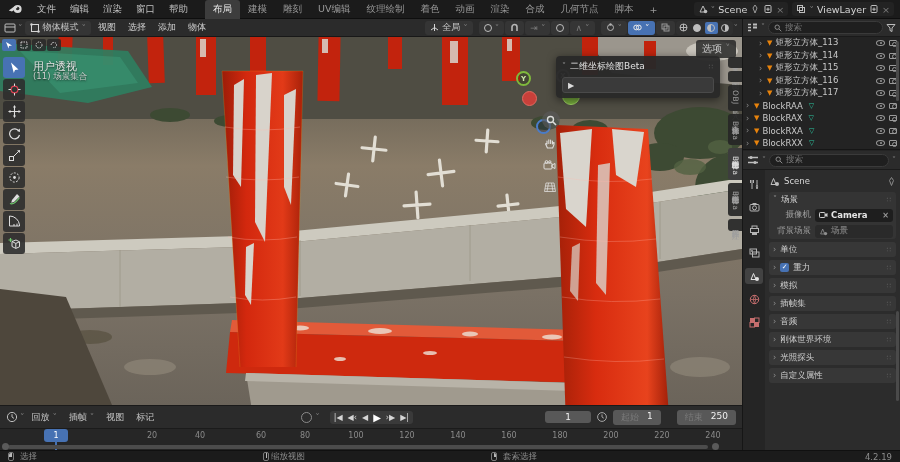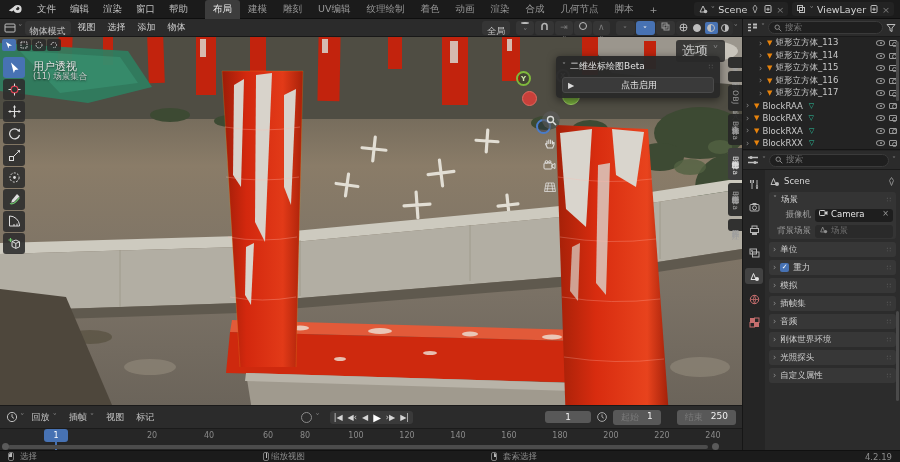--- a/index.html
+++ b/index.html
@@ -20,41 +20,41 @@
   .mini-ico { width:10px; height:10px; display:inline-block; }
   .dim { color:#7a7a7a; }
 
   
   .vp-wrap { position:absolute; left:0; top:19px; width:742px; height:431px; }
   .right-col { position:absolute; left:743px; top:19px; width:157px; height:431px; background:#242424; }
 
   
   .vp-header { position:absolute; left:0; top:0; width:742px; height:18px; background:#2b2b2b; display:flex; align-items:center; font-size:9px; gap:2px; padding:0 4px; border-bottom:1px solid #181818; }
   .vp-header .menu-item { padding:0 5px; color:#cfcfcf; }
-  .hdr-pill { display:flex; align-items:center; gap:3px; background:#353535; border-radius:3px; padding:1px 5px; height:14px;flex-direction:column; }
+  .hdr-pill { display:flex; align-items:center; gap:3px; background:#353535; border-radius:3px; padding:1px 5px; height:14px; }
   .hdr-group { display:flex; align-items:center; gap:1px; margin-left:6px; }
   .shade-seg { display:flex; background:#2f2f2f; border-radius:3px; padding:1px; gap:1px; }
   .shade-btn { width:13px; height:12px; border-radius:2px; display:flex; align-items:center; justify-content:center; }
   .shade-btn.active { background:#4772b3; }
   .circ { width:8px; height:8px; border:1px solid #bdbdbd; border-radius:50%; display:inline-block; }
   .circ.fill { background:#bdbdbd; }
   .circ.half { background:linear-gradient(90deg,#bdbdbd 50%,transparent 50%); }
 
   
   .canvas { position:absolute; left:0; top:18px; width:742px; height:368px; overflow:hidden; background:#6f675c; }
   .canvas svg.scene { position:absolute; left:0; top:0; }
   .vp-text { position:absolute; left:33px; top:22px; font-size:11px; color:#e2e2e2; text-shadow:0 1px 2px rgba(0,0,0,.7); }
   .vp-text2 { position:absolute; left:33px; top:34px; font-size:8.5px; color:#cfcfcf; text-shadow:0 1px 2px rgba(0,0,0,.7); }
   .selmode { position:absolute; left:2px; top:2px; display:flex; gap:1px; }
   .selmode .sm { width:14px; height:12px; background:rgba(40,40,40,.85); border-radius:2px; display:flex; align-items:center; justify-content:center; }
   .selmode .sm.active { background:#4772b3; }
   .toolbar { position:absolute; left:3px; top:20px; display:flex; flex-direction:column; gap:1px; }
   .tool { width:22px; height:21px; background:rgba(45,45,45,.9); border-radius:3px; display:flex; align-items:center; justify-content:center; }
   .tool.active { background:#4772b3; }
-  .options-pill { position:absolute; left:676px; top:3px; background:rgba(40,40,40,.85); border-radius:3px; padding:2px 6px; font-size:13px; color:#d0d0d0; }
+  .options-pill { position:absolute; left:696px; top:3px; background:rgba(40,40,40,.85); border-radius:3px; padding:2px 6px; font-size:10px; color:#d0d0d0; }
   .gizmo { position:absolute; left:510px; top:32px; width:78px; height:82px; }
   .gz { position:absolute; border-radius:50%; font-size:7px; display:flex; align-items:center; justify-content:center; color:#222; font-weight:bold; }
   .navicons { position:absolute; left:542px; top:74px; display:flex; flex-direction:column; gap:7px; opacity:.9; }
   .navicons .ni { width:15px; height:15px; display:flex; align-items:center; justify-content:center; }
 
   
   .plugin { position:absolute; left:556px; top:19px; width:164px; background:rgba(41,41,41,.96); border-radius:4px; box-shadow:0 2px 8px rgba(0,0,0,.5); padding:4px 6px 5px; font-size:8.5px; }
   .plugin-title { display:flex; align-items:center; gap:4px; color:#e0e0e0; font-size:9px; }
   .plugin-btn { margin-top:4px; background:#3a3a3a; border:1px solid #4a4a4a; border-radius:3px; height:16px; display:flex; align-items:center; color:#e6e6e6; font-size:9px; }
   .plugin-btn .play { width:16px; text-align:center; color:#ddd; font-size:8px; }
@@ -99,21 +99,21 @@
   .pr-tabs { position:absolute; left:0; top:19px; width:22px; bottom:0; background:#252525; display:flex; flex-direction:column; align-items:center; padding-top:6px; gap:7px; }
   .pr-tab { width:18px; height:16px; border-radius:3px; display:flex; align-items:center; justify-content:center; }
   .pr-tab.active { background:#424242; }
   .pr-body { position:absolute; left:22px; top:19px; right:0; bottom:0; padding:3px 4px; font-size:8.5px; }
   .crumb { display:flex; align-items:center; gap:4px; height:16px; color:#d8d8d8; }
   .panel { background:#343434; border-radius:3px; margin-top:3px; }
   .panel-hd { display:flex; align-items:center; gap:4px; height:15px; padding:0 4px; color:#d5d5d5; }
   .grip { margin-left:auto; color:#6a6a6a; font-size:7px; letter-spacing:1px; }
   .fieldrow { display:flex; align-items:center; height:16px; padding:0 3px 0 0; }
   .flabel { width:46px; text-align:right; color:#9d9d9d; padding-right:4px;font-family:Liberation Serif, serif; }
-  .fvalue { flex:1; background:#1e1e1e; border-radius:3px; height:13px; display:flex; gap:3px; padding:0 4px; color:#e5e5e5; }
+  .fvalue { flex:1; background:#1e1e1e; border-radius:3px; height:13px; display:flex; align-items:center; gap:3px; padding:0 4px; color:#e5e5e5;font-weight:bold; }
   .fvalue.ghost { background:#2a2a2a; color:#6f6f6f; }
   .fvalue .x { margin-left:auto; color:#9a9a9a; font-size:8px; }
   .cpanel { background:#373737; border-radius:3px; margin-top:3px; height:15px; display:flex; align-items:center; gap:4px; padding:0 4px; color:#cecece; }
   .chk { width:9px; height:9px; background:#4772b3; border-radius:2px; color:#fff; font-size:7px; line-height:9px; text-align:center; }
   .tw2 { color:#8f8f8f; font-size:8px; }
 
   
   .statusbar { position:absolute; left:0; top:450px; width:900px; height:12px; background:#1b1b1b; display:flex; align-items:center; font-size:8.5px; color:#8d8d8d; padding:0 8px; gap:6px; border-top:1px solid #101010; }
   .mouse { width:6px; height:9px; border:1px solid #7a7a7a; border-radius:2px; position:relative; }
   .mouse.l::after { content:""; position:absolute; left:0; top:0; width:2.5px; height:4px; background:#b9b9b9; border-radius:2px 0 0 0; }
@@ -544,21 +544,20 @@
       </div>
 
       <div class="plugin">
         <div class="plugin-title">
           <span class="tw2">˅</span>
           <span>二维坐标绘图Beta</span>
           <span class="grip">∷</span>
         </div>
         <div class="plugin-btn">
           <span class="play">▶</span>
-          <span class="lbl">点击启用</span>
         </div>
       </div>
 
       <div class="ntabs">
         <span class="ntab">工具</span>
         <span class="ntab">视图</span>
         <span class="ntab">OBJ导入</span>
         <span class="ntab">查询坐标Beta</span>
         <span class="ntab active">二维坐标绘图Beta</span>
         <span class="ntab">三维坐标绘图Beta</span>
@@ -600,22 +599,22 @@
           </span>
         <span class="tl-field">
             <span class="dim">结束</span>
             <span>250</span>
           </span>
       </div>
     </div>
 
     <div class="ruler">
       <span class="num" style="left:152px">20</span>
-      <span class="num" style="left:209px">40</span>
-      <span class="num" style="left:268px">60</span>
+      <span class="num" style="left:200px">40</span>
+      <span class="num" style="left:261px">60</span>
       <span class="num" style="left:305px">80</span>
       <span class="num" style="left:356px">100</span>
       <span class="num" style="left:407px">120</span>
       <span class="num" style="left:458px">140</span>
       <span class="num" style="left:509px">160</span>
       <span class="num" style="left:560px">180</span>
       <span class="num" style="left:611px">200</span>
       <span class="num" style="left:662px">220</span>
       <span class="num" style="left:713px">240</span>
       <span class="playhead">1</span>

